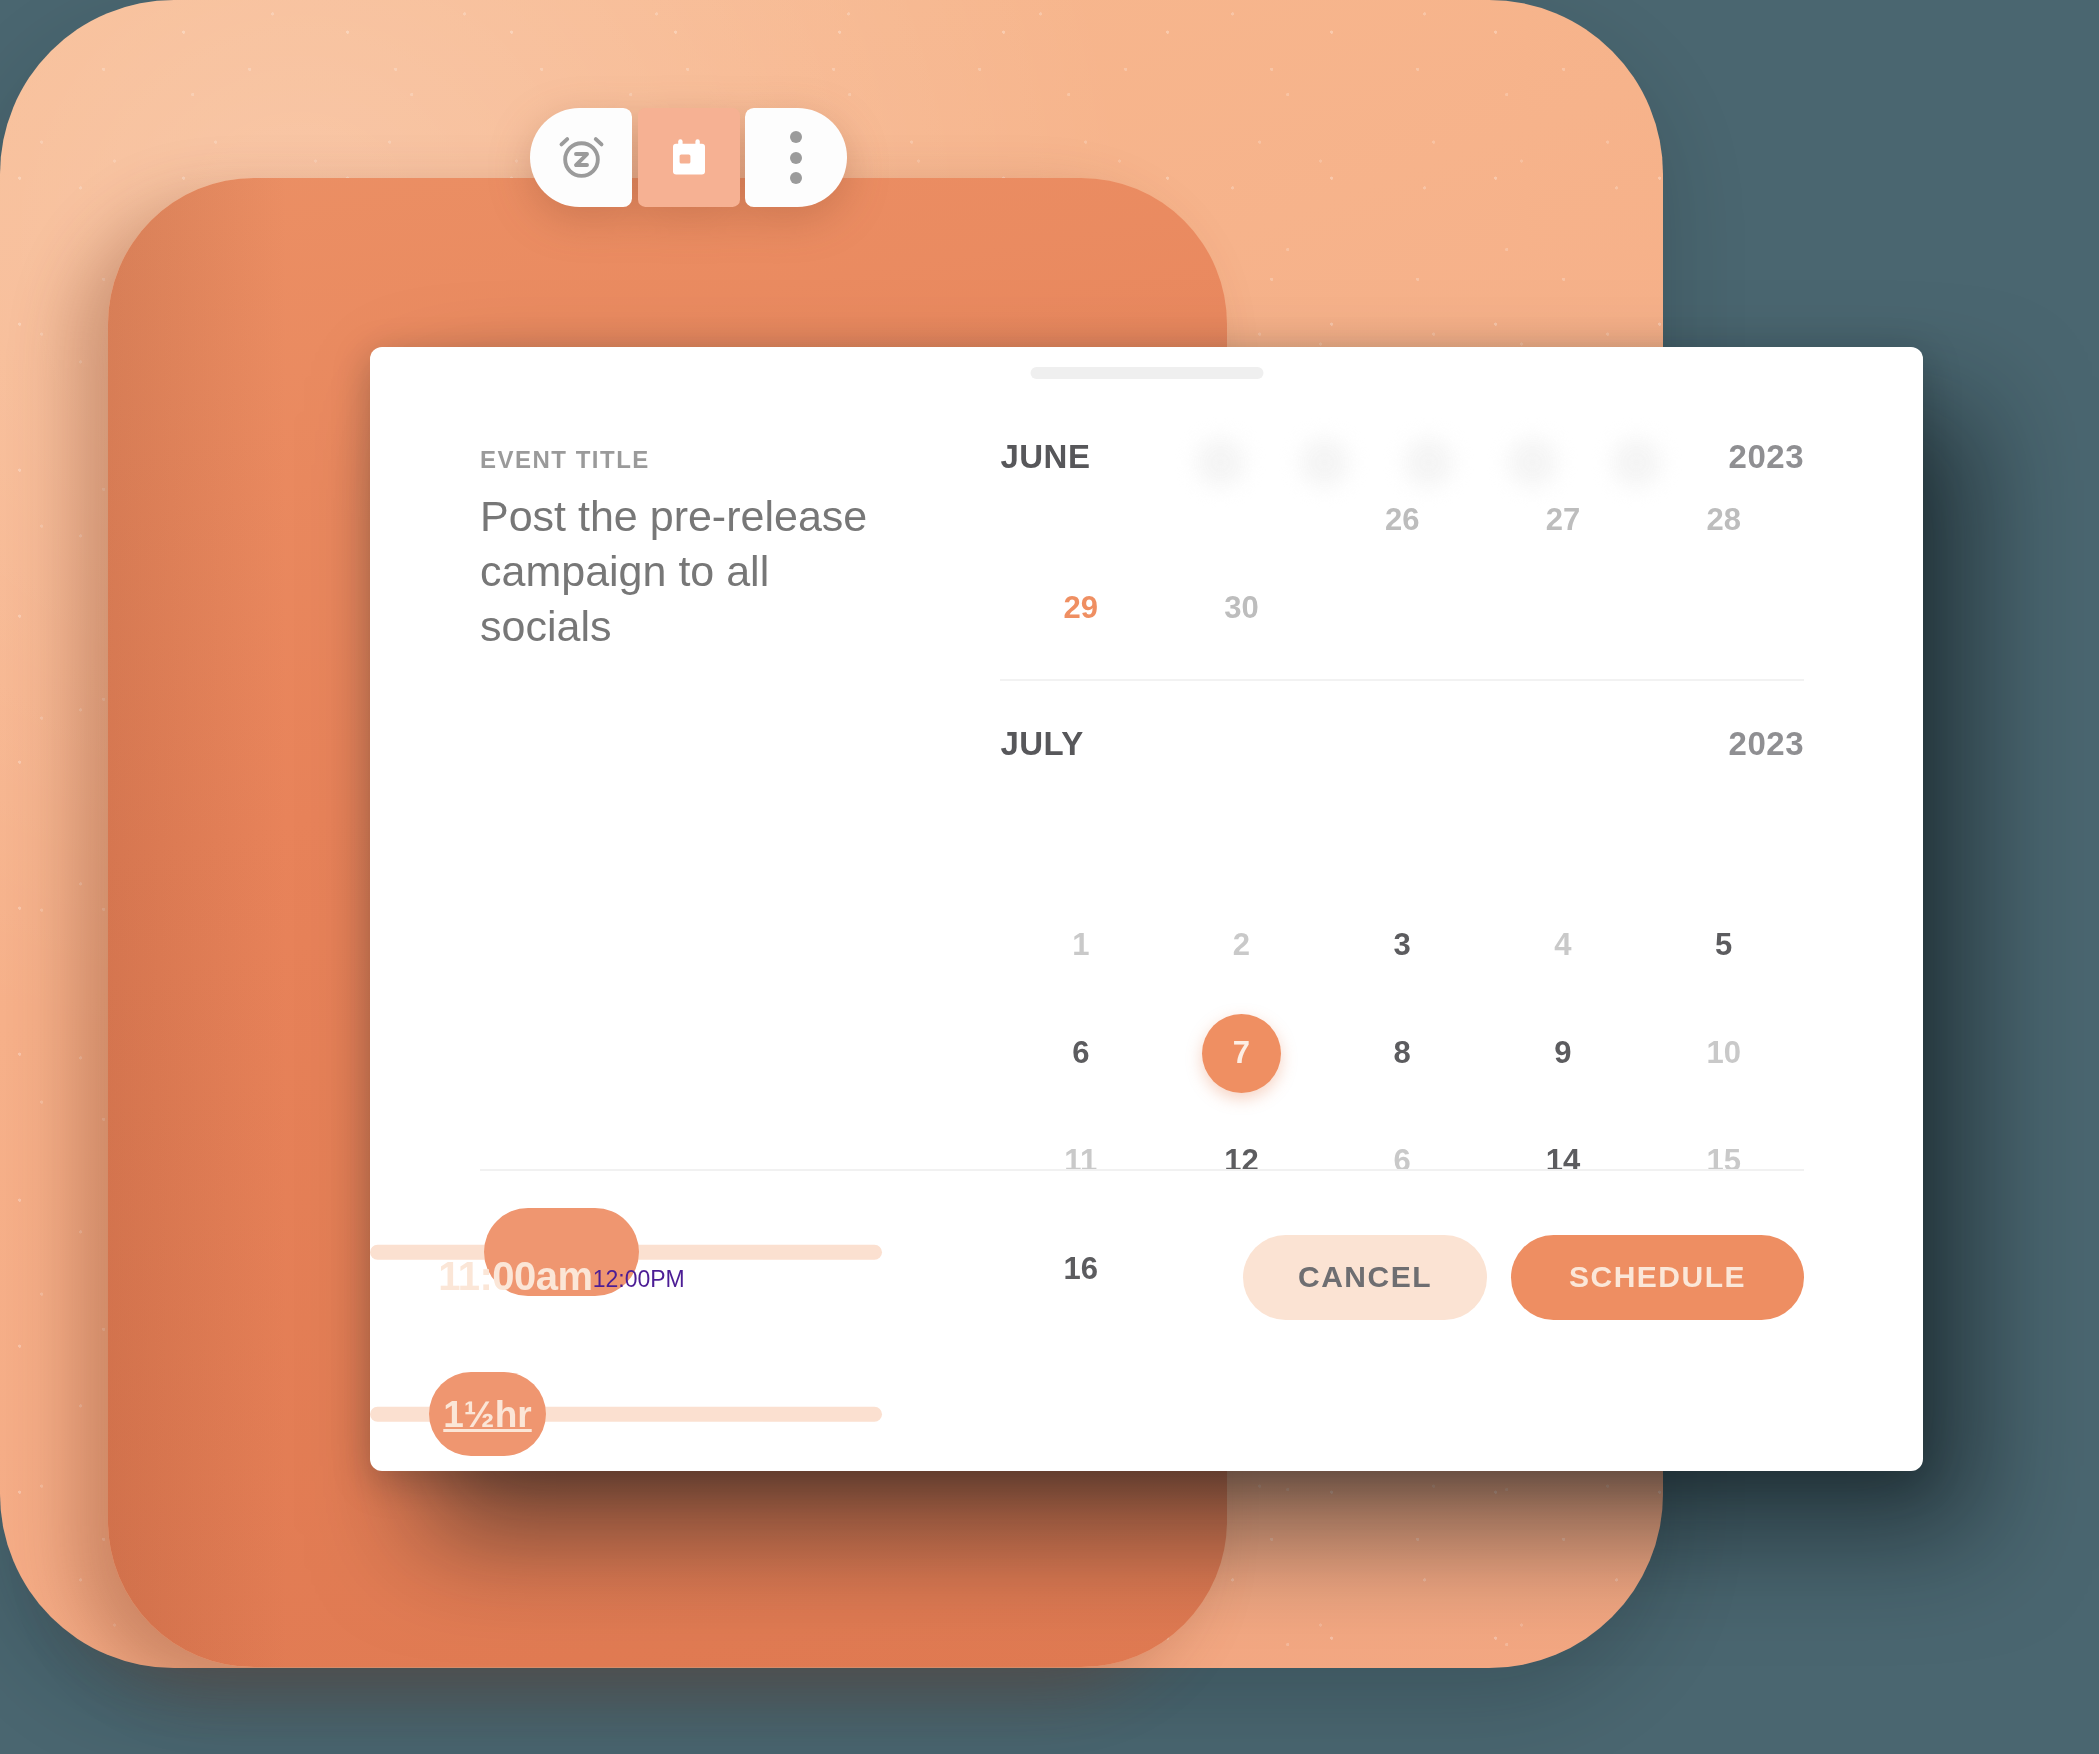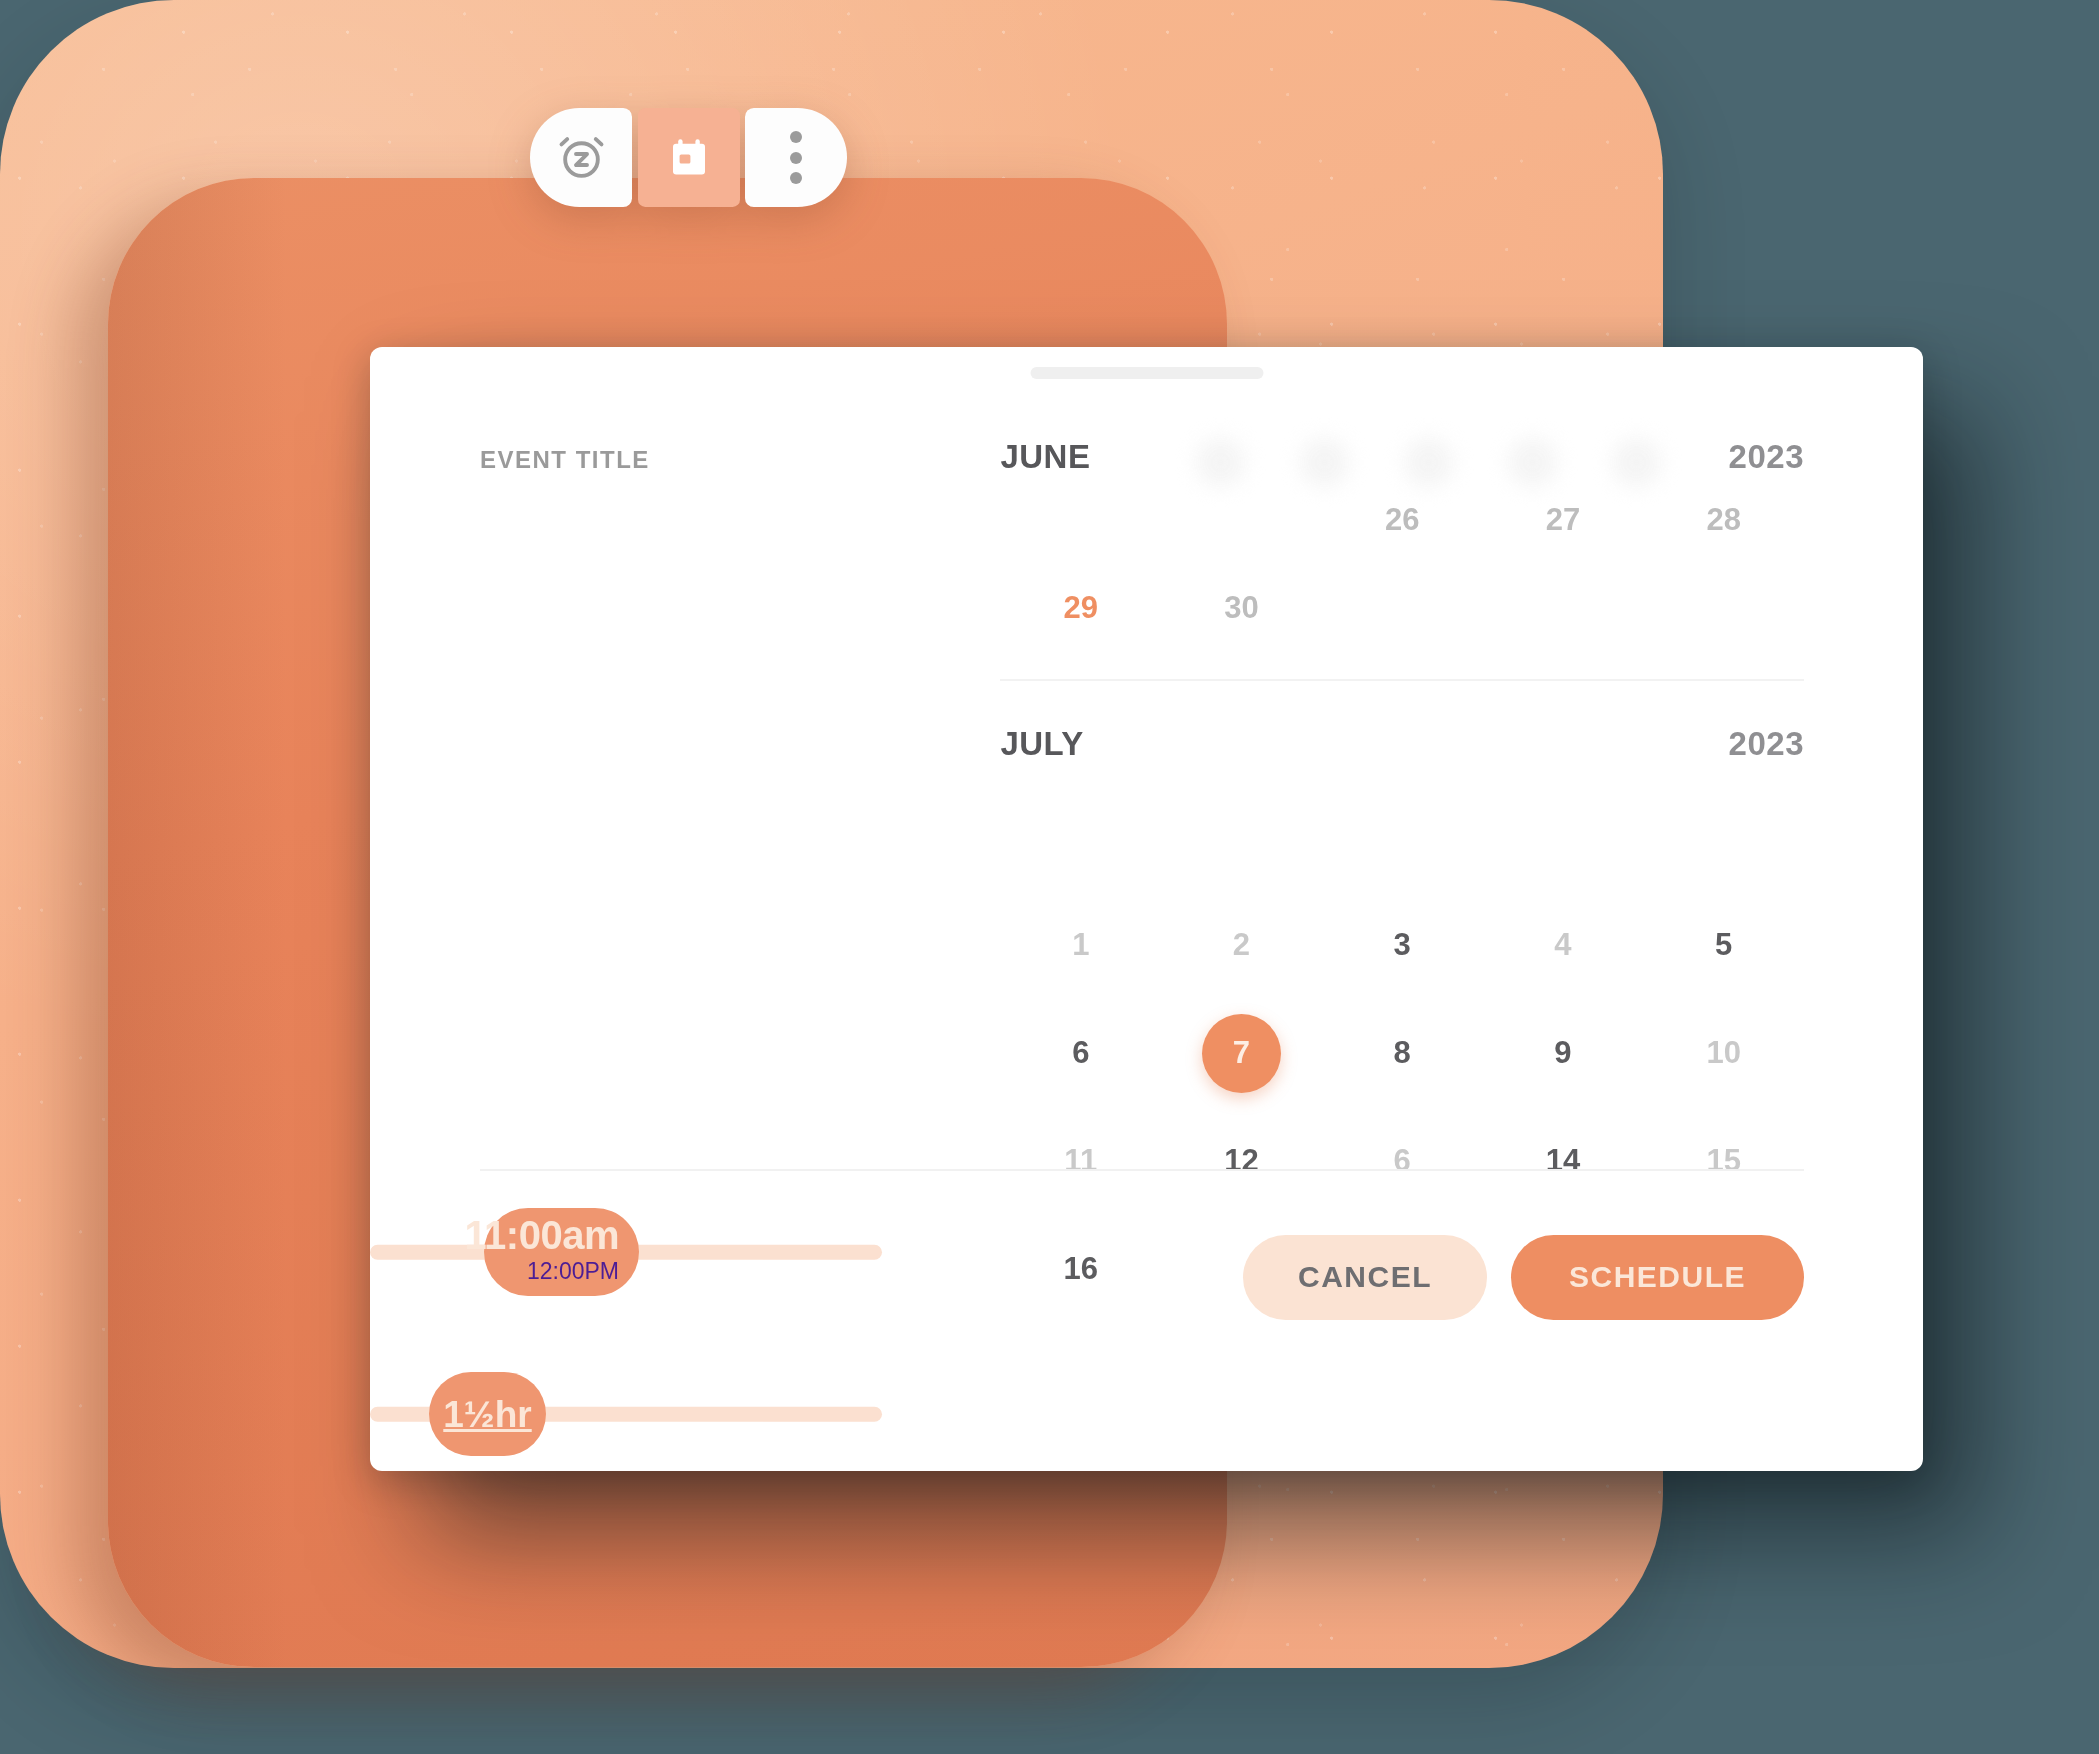--- a/index.html
+++ b/index.html
@@ -105,21 +105,21 @@
   
   .slider{position:absolute; left:0; width:512px; height:110px;}
   .slider .track{
     position:absolute; top:50%; transform:translateY(-50%);
     left:0; right:0; height:14.6px; border-radius:9.1px;
     background:#fbe0d0;
   }
   .pill{
     position:absolute; top:50%; transform:translateY(-50%);
     background:#ef9670; border-radius:55px;
-    display:flex; flex-direction:column; justify-content:center;
+    display:flex; flex-direction:row; justify-content:center;
     box-sizing:border-box;
     color:#fdeadd;
   }
   .pill.time{ left:114px; width:155px; height:88px; padding:0 20px; align-items:flex-end;}
   .pill.time .main{font-size:40px;font-weight:700;line-height:1;letter-spacing:-0.5px;color:#fbe6d7;}
   .pill.time .sub{font-size:23px;font-weight:400;line-height:1.45;color:#4c1d95;}
   .pill.dur{ left:59px; width:117px; height:84px; align-items:center; justify-content:center;}
   .pill.dur .main{font-size:37px;font-weight:700;color:#fbe6d7;line-height:1;text-decoration:underline;}
 
   #slider-time{top:850px;}
@@ -215,20 +215,21 @@
     </div>
   </div>
 
   <div class="sheet">
     <div class="handle"></div>
 
     <div class="sheet-inner">
 
       <div class="left-col">
         <div class="evt-label">EVENT TITLE</div>
+        <div class="evt-title">Post the pre-release campaign to all socials</div>
 
         <div class="slider" id="slider-time">
           <div class="track"></div>
           <div class="pill time">
             <div class="main">11:00am</div>
             <div class="sub">12:00PM</div>
           </div>
         </div>
 
         <div class="slider" id="slider-dur">

